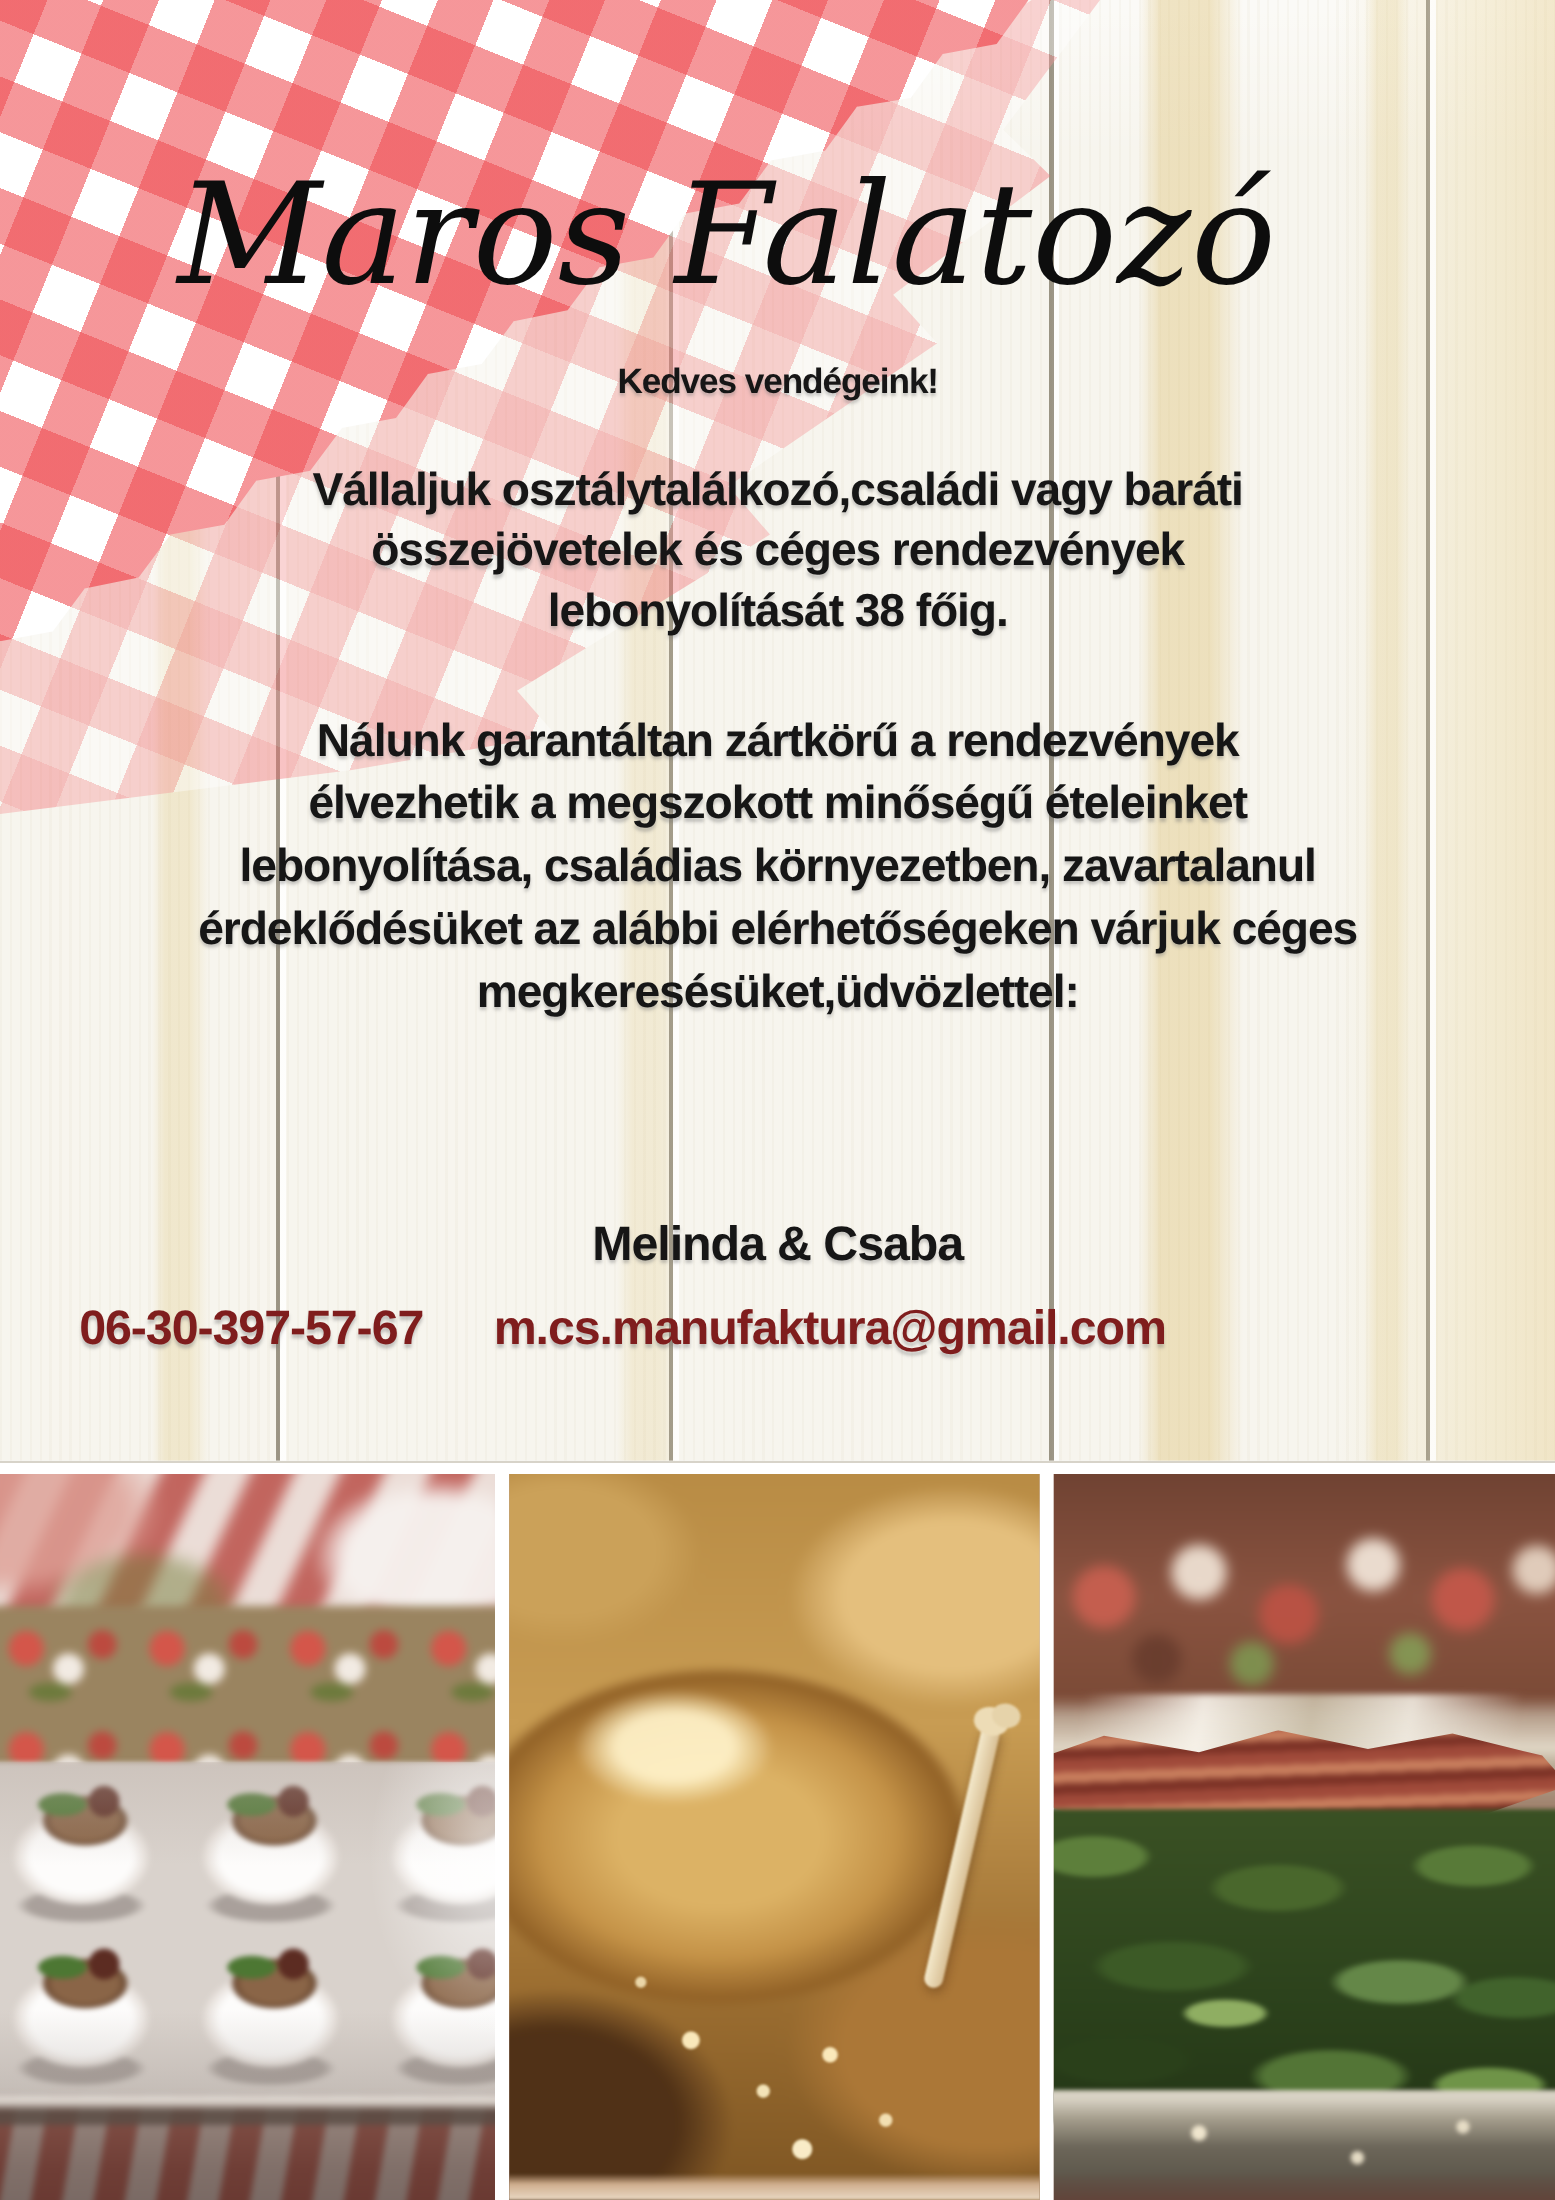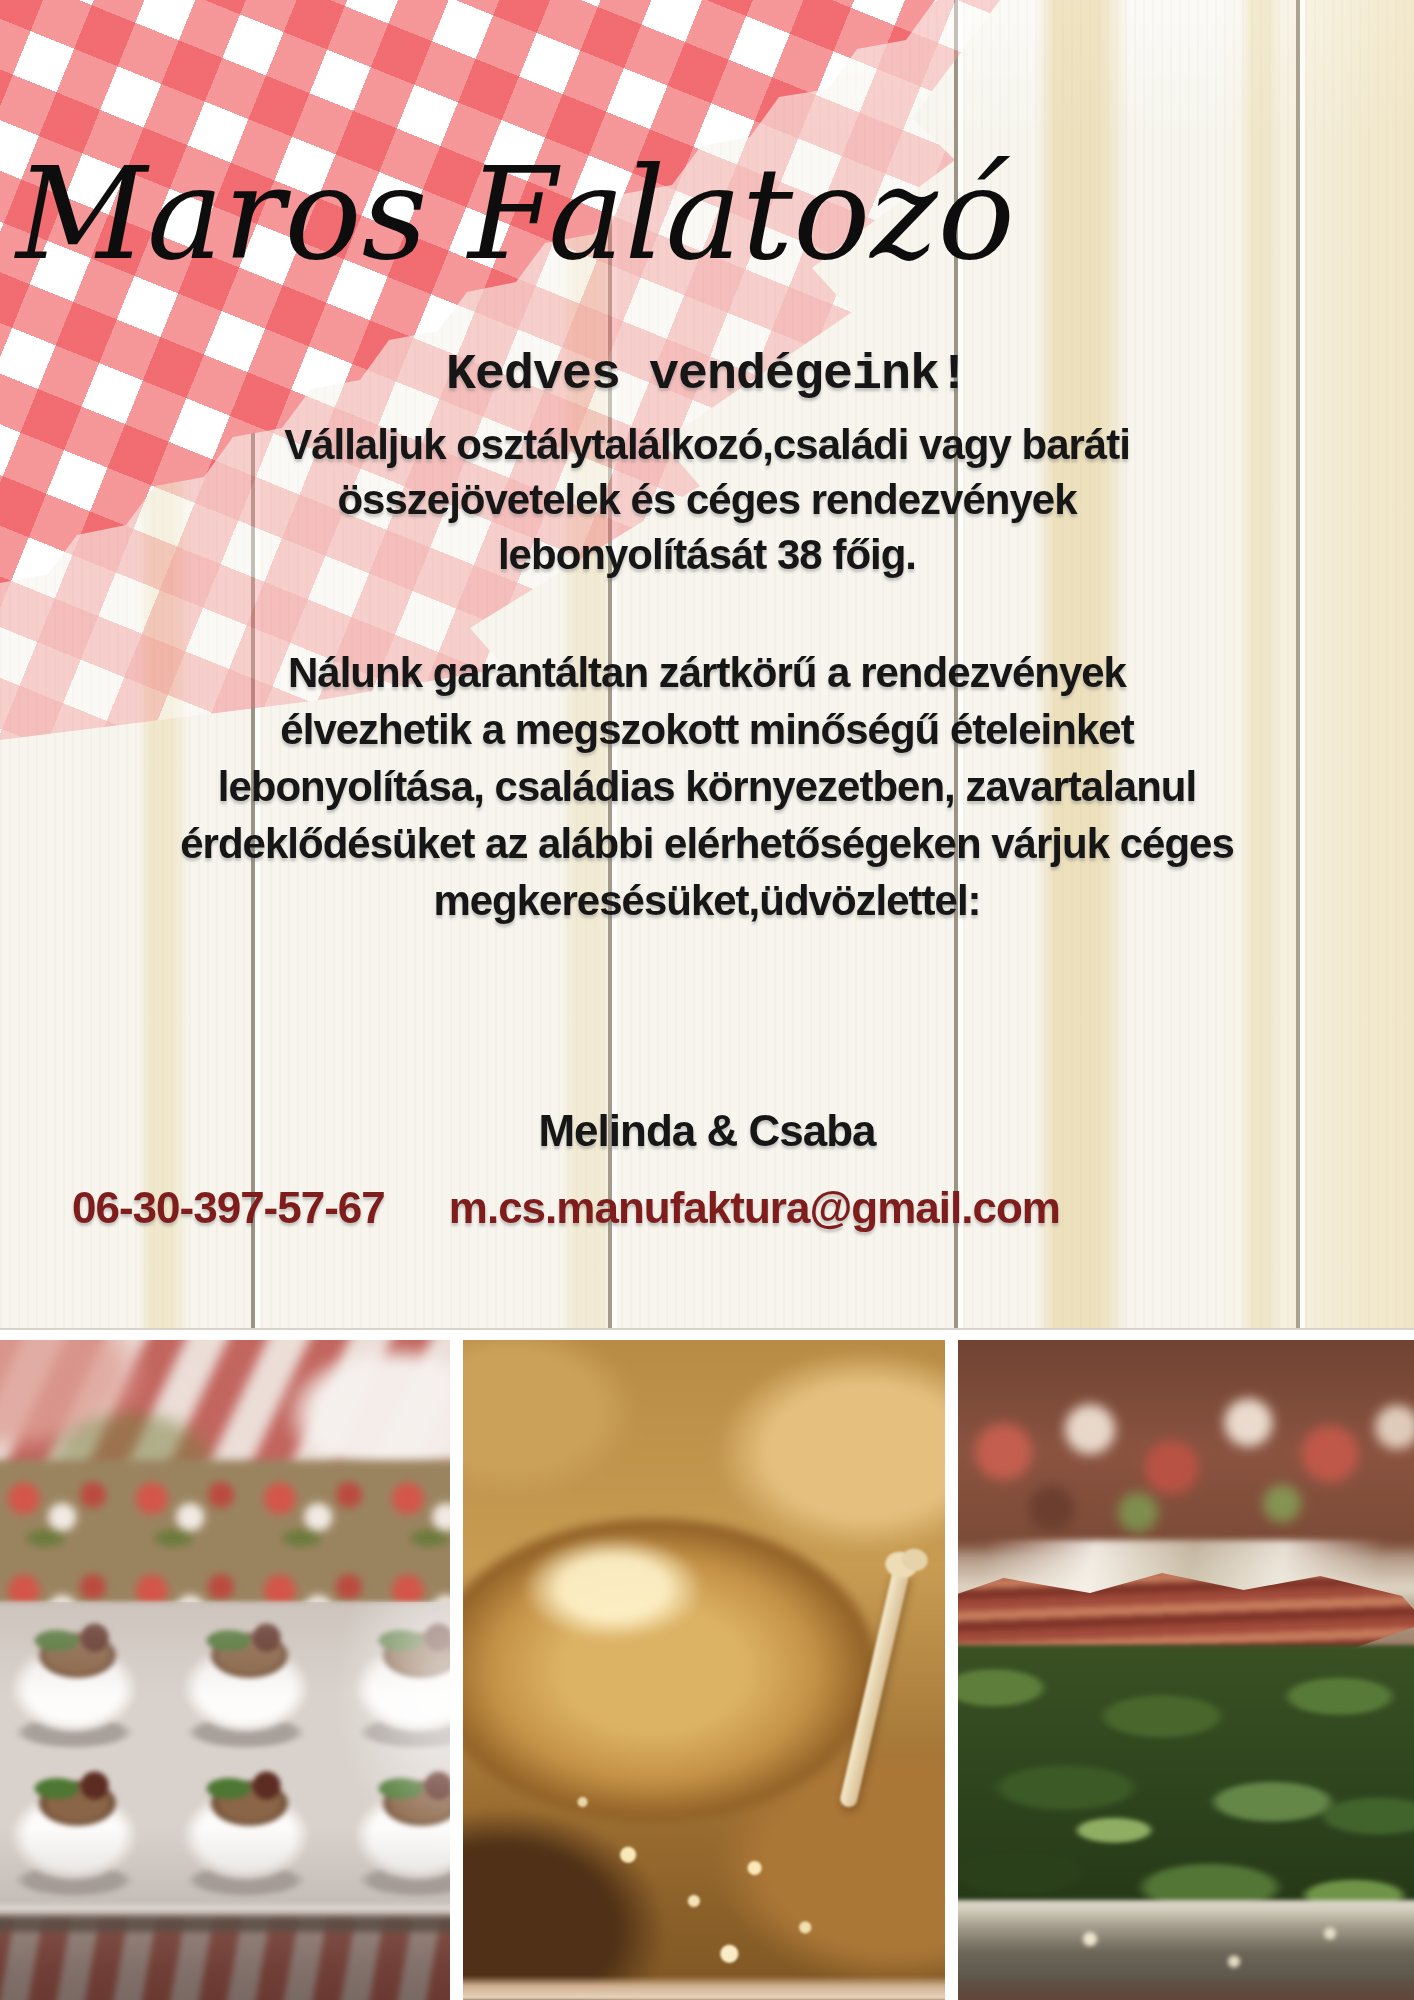--- a/index.html
+++ b/index.html
@@ -42,24 +42,24 @@
       360px 380px,311px 389px,282px 428px,233px 437px,204px 477px,155px 486px,126px 525px,77px 535px,
       48px 574px,0px 583px);}
   .cloth-faint{position:absolute;inset:0;z-index:2;opacity:.40;
     clip-path:polygon(938px 0px,1000px 0px,912px 118px,955px 160px,812px 268px,852px 312px,662px 442px,
       700px 486px,470px 628px,505px 668px,320px 700px,0px 740px,0px 583px,77px 535px,155px 486px,
       233px 437px,311px 389px,389px 340px,467px 292px,545px 243px,623px 194px,701px 146px,779px 97px,857px 49px);}
 
   
   .txt{position:absolute;left:0;width:1414px;text-align:center;color:#161616;z-index:6;
        font-weight:700;letter-spacing:-1px;text-shadow:0 3px 3px rgba(115,115,115,.40);}
-  .title{position:absolute;top:48px;left:0;width:1160px;text-align:left;z-index:6;
+  .title{position:absolute;top:48px;left:0;width:1160px;text-align:right;z-index:6;
        font-family:"DejaVu Serif","Liberation Serif",serif;font-style:italic;font-weight:400;
-       font-size:128px;line-height:1.25;color:#0d0d0d;letter-spacing:0;padding-left:16px;}
-  .greeting{top:296px;font-size:50px;font-family:Liberation Mono, monospace;}
+       font-size:128px;line-height:1.25;color:#0d0d0d;letter-spacing:0;}
+  .greeting{top:296px;font-size:32px;}
   .para1{top:417px;font-size:42px;line-height:55px;}
   .para2{top:644px;font-size:42px;line-height:57px;}
   .signature{top:1062px;font-size:44px;}
   .contact{position:absolute;top:1183px;left:72px;z-index:6;display:flex;gap:64px;color:#7f1d1d;
        font-weight:700;font-size:44px;letter-spacing:-1px;text-shadow:0 3px 3px rgba(115,115,115,.40);}
 
   
   .photos{position:absolute;left:0;top:1340px;width:1414px;height:660px;display:flex;gap:13px;z-index:5;}
   .photo{position:relative;height:660px;overflow:hidden;margin:0;background:#9b7a66;}
   .p-left{width:450px;} .p-mid{width:482px;} .p-right{width:456px;}

